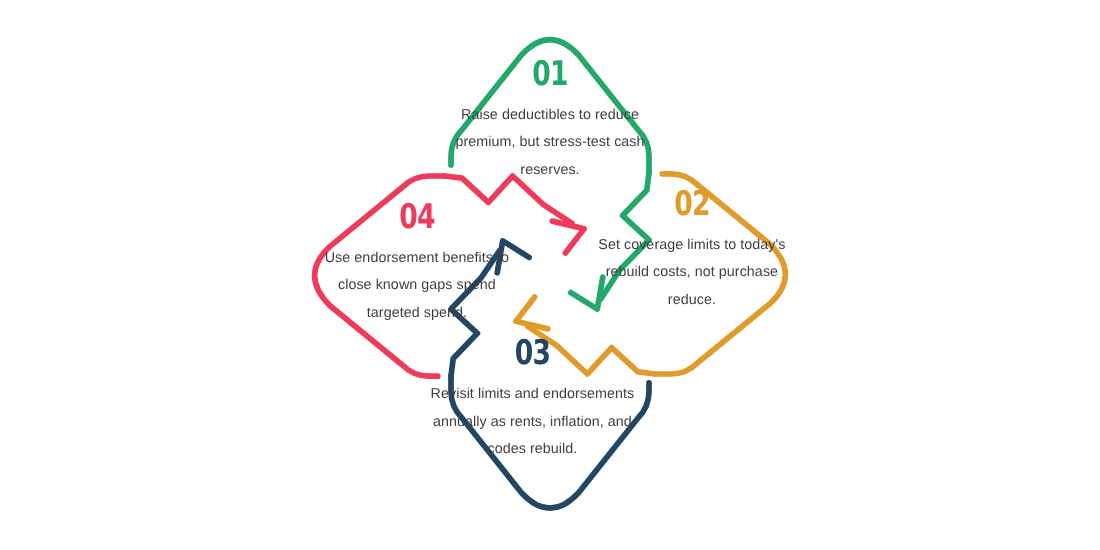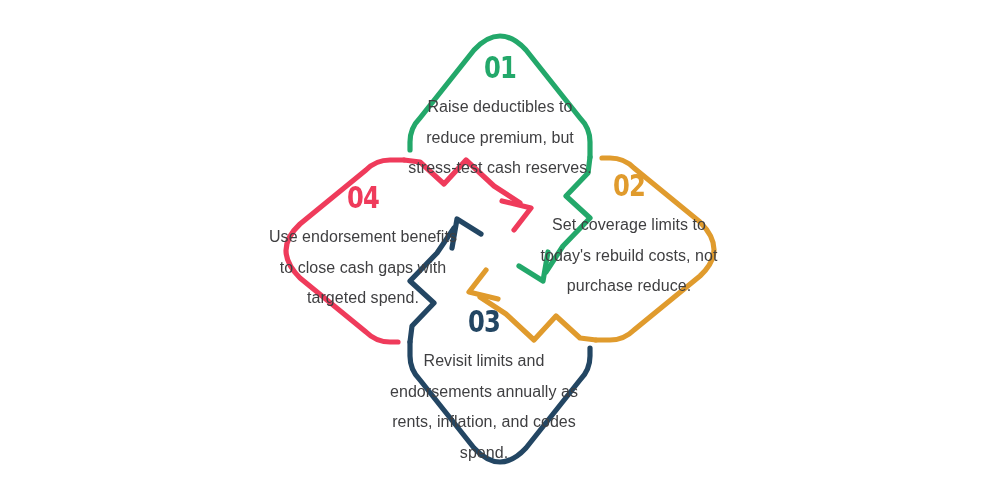--- a/index.html
+++ b/index.html
@@ -37,31 +37,31 @@
     font-weight: bold;
     font-size: 31px;
     letter-spacing: -1px;
     line-height: 1;
     margin: 0 0 9px 0;
     transform: scaleX(0.78);
     transform-origin: center;
   }
   .step-desc {
     font-family: "Liberation Sans", sans-serif;
-    font-size: 16px;
+    font-size: 13px;
     line-height: 1.92;
     color: #3f3f41;
     margin: 0;
     letter-spacing: 0.05px;
   }
   
   #block-01 { left: 404px; top: 52px;  width: 192px; }
   #block-02 { left: 534px; top: 170px; width: 190px; }
   #block-03 { left: 388px; top: 306px; width: 192px; }
-  #block-04 { left: 268px; top: 182px; width: 190px; }
+  #block-04 { left: 284px; top: 182px; width: 190px; }
 </style>
 </head>
 <body style="background: rgb(255, 255, 255);">
 
 <div id="diagram-root">
 
   <svg id="diagram-svg" viewBox="0 0 1000 500" xmlns="http://www.w3.org/2000/svg">
 
     <g>
 
@@ -144,21 +144,21 @@
     <p class="step-desc">Raise deductibles to reduce premium, but stress-test cash reserves.</p>
   </div>
 
   <div class="step-text-block" id="block-02">
     <div class="step-number" style="color:#e09b2d">02</div>
     <p class="step-desc">Set coverage limits to today's rebuild costs, not purchase reduce.</p>
   </div>
 
   <div class="step-text-block" id="block-03">
     <div class="step-number" style="color:#234663">03</div>
-    <p class="step-desc">Revisit limits and endorsements annually as rents, inflation, and codes spend.</p>
+    <p class="step-desc">Revisit limits and endorsements annually as rents, inflation, and codes rebuild.</p>
   </div>
 
   <div class="step-text-block" id="block-04">
     <div class="step-number" style="color:#ef3b5b">04</div>
-    <p class="step-desc">Use endorsement benefits to close cash gaps with targeted spend.</p>
+    <p class="step-desc">Use endorsement benefits to close known gaps spend targeted spend.</p>
   </div>
 
 </div>
 
 </body></html>

